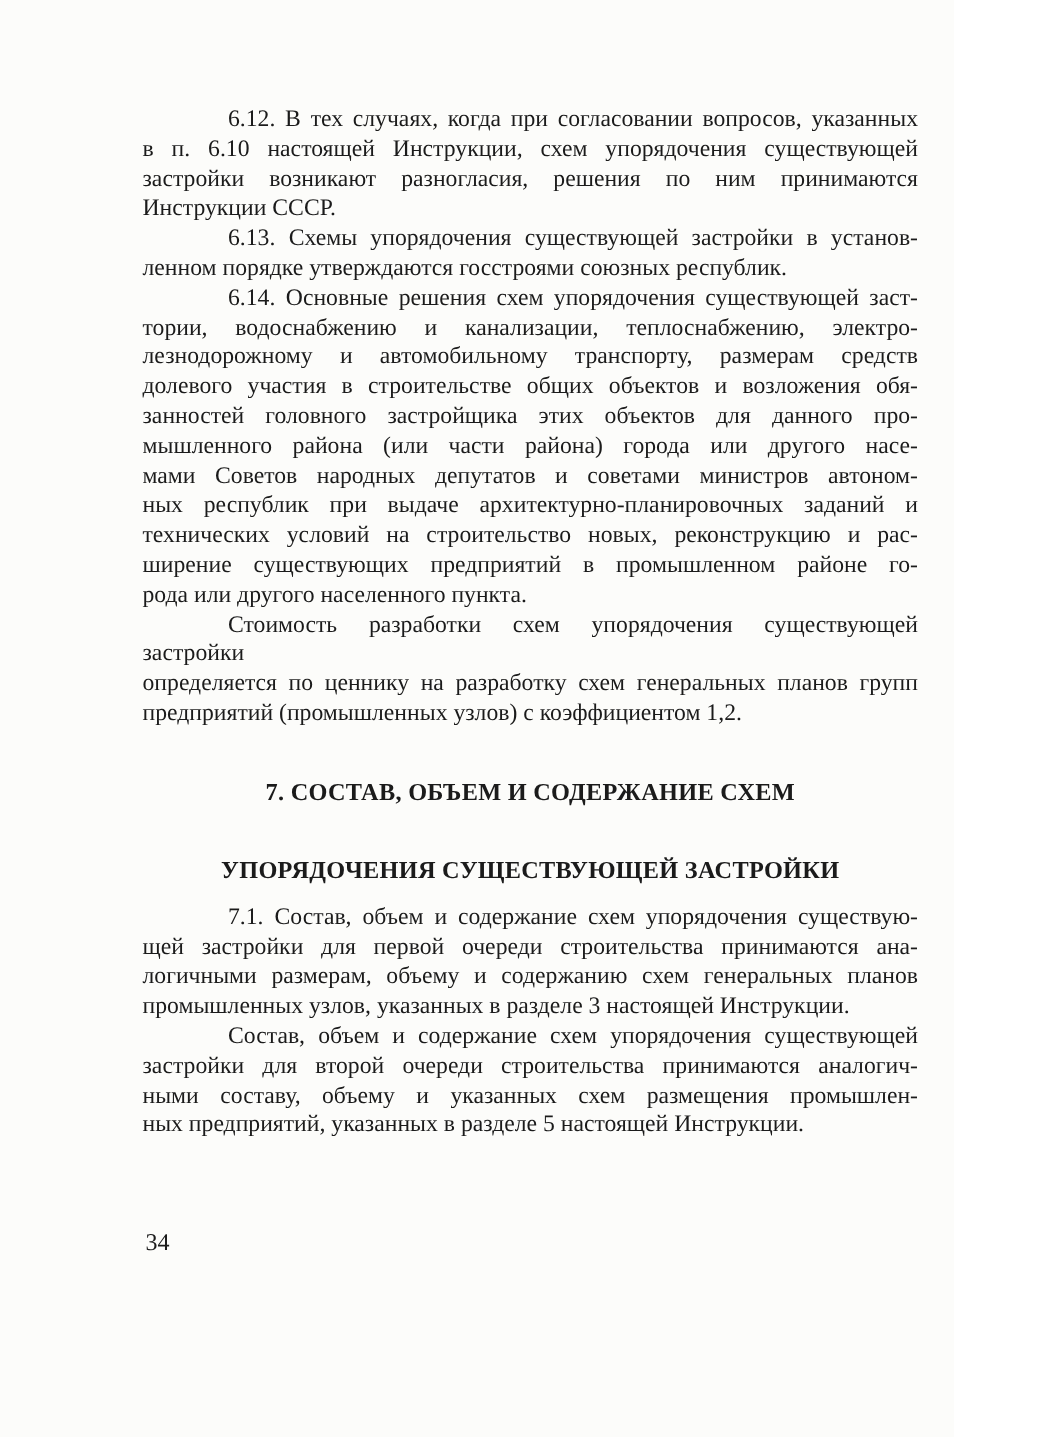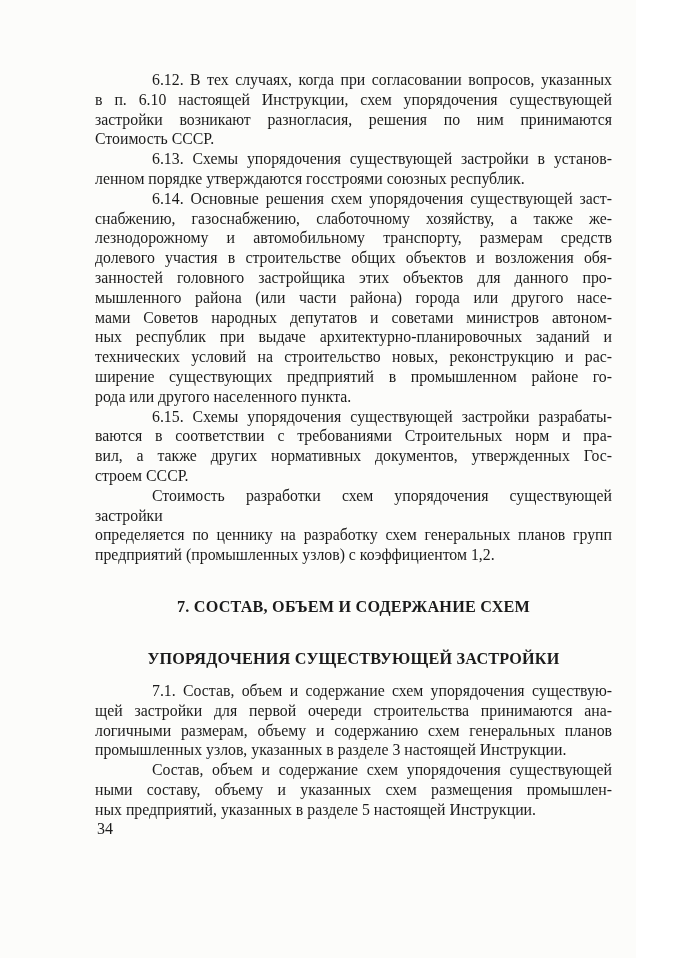--- a/index.html
+++ b/index.html
@@ -55,48 +55,42 @@
 </head>
 <body>
 
 <div class="page">
   <div class="text-block">
 
     <div class="para">
         <div class="line">6.12. В тех случаях, когда при согласовании вопросов, указанных</div>
         <div class="line">в п. 6.10 настоящей Инструкции, схем упорядочения существующей</div>
         <div class="line">застройки возникают разногласия, решения по ним принимаются</div>
-        <div class="line">Стоимость СССР.</div>
+        <div class="line">Инструкции СССР.</div>
       </div>
 
     <div class="para">
         <div class="line">6.13. Схемы упорядочения существующей застройки в установ-</div>
         <div class="line">ленном порядке утверждаются госстроями союзных республик.</div>
       </div>
 
     <div class="para">
         <div class="line">6.14. Основные решения схем упорядочения существующей заст-</div>
-        <div class="line">снабжению, газоснабжению, слаботочному хозяйству, а также же-</div>
+        <div class="line">тории, водоснабжению и канализации, теплоснабжению, электро-</div>
         <div class="line">лезнодорожному и автомобильному транспорту, размерам средств</div>
         <div class="line">долевого участия в строительстве общих объектов и возложения обя-</div>
         <div class="line">занностей головного застройщика этих объектов для данного про-</div>
         <div class="line">мышленного района (или части района) города или другого насе-</div>
         <div class="line">мами Советов народных депутатов и советами министров автоном-</div>
         <div class="line">ных республик при выдаче архитектурно-планировочных заданий и</div>
         <div class="line">технических условий на строительство новых, реконструкцию и рас-</div>
         <div class="line">ширение существующих предприятий в промышленном районе го-</div>
         <div class="line">рода или другого населенного пункта.</div>
       </div>
 
-    <div class="para">
-        <div class="line">6.15. Схемы упорядочения существующей застройки разрабаты-</div>
-        <div class="line">ваются в соответствии с требованиями Строительных норм и пра-</div>
-        <div class="line">вил, а также других нормативных документов, утвержденных Гос-</div>
-        <div class="line">строем СССР.</div>
-      </div>
 
     <div class="para">
         <div class="line">Стоимость разработки схем упорядочения существующей застройки</div>
         <div class="line">определяется по ценнику на разработку схем генеральных планов групп</div>
         <div class="line">предприятий (промышленных узлов) с коэффициентом 1,2.</div>
       </div>
 
     <div class="heading">
         <div class="line">7. СОСТАВ, ОБЪЕМ И СОДЕРЖАНИЕ СХЕМ</div>
         <div class="line">УПОРЯДОЧЕНИЯ СУЩЕСТВУЮЩЕЙ ЗАСТРОЙКИ</div>
@@ -104,20 +98,21 @@
 
     <div class="para">
         <div class="line">7.1. Состав, объем и содержание схем упорядочения существую-</div>
         <div class="line">щей застройки для первой очереди строительства принимаются ана-</div>
         <div class="line">логичными размерам, объему и содержанию схем генеральных планов</div>
         <div class="line">промышленных узлов, указанных в разделе 3 настоящей Инструкции.</div>
       </div>
 
     <div class="para">
         <div class="line">Состав, объем и содержание схем упорядочения существующей</div>
+        <div class="line">застройки для второй очереди строительства принимаются аналогич-</div>
         <div class="line">ными составу, объему и указанных схем размещения промышлен-</div>
         <div class="line">ных предприятий, указанных в разделе 5 настоящей Инструкции.</div>
       </div>
 
   </div>
 
   <div class="page-number">34</div>
 </div>
 
 </body></html>

